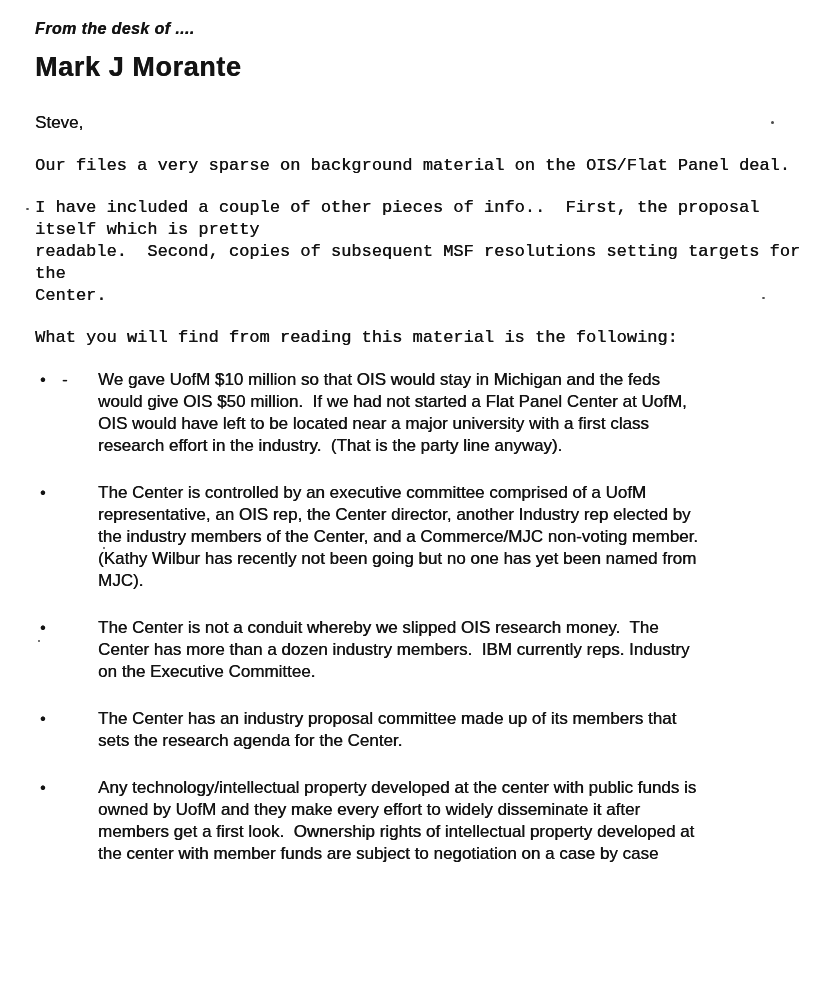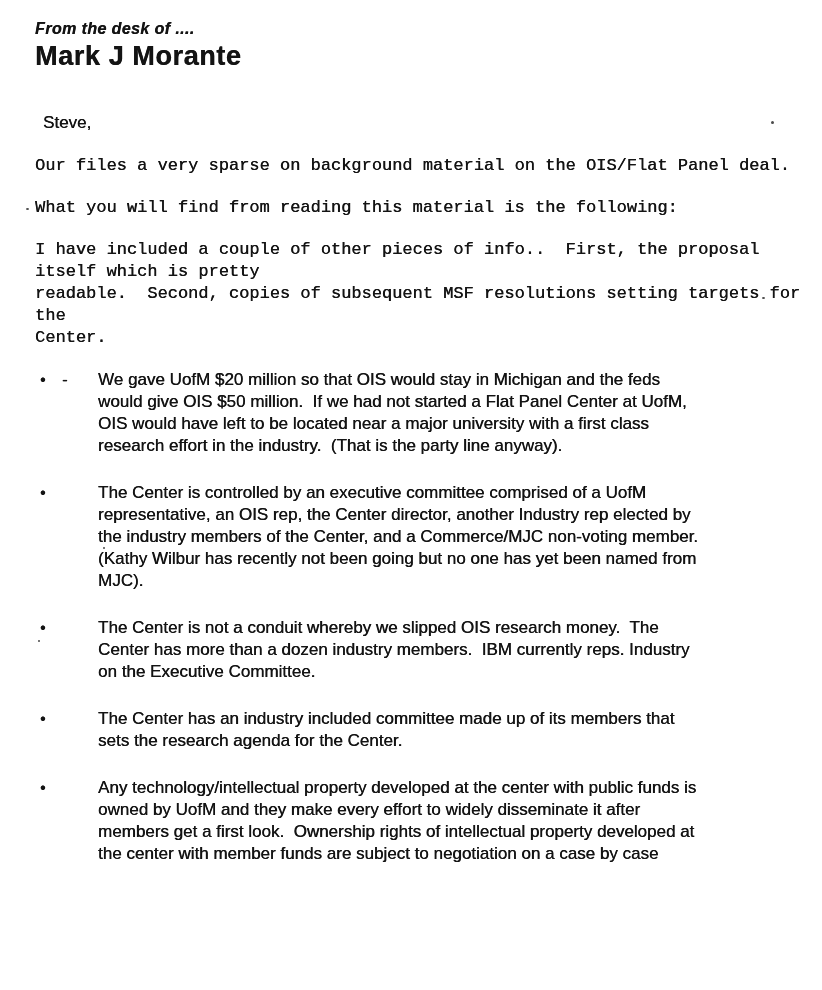--- a/index.html
+++ b/index.html
@@ -29,32 +29,32 @@
   .from-line {
     font-size: 16px;
     font-weight: bold;
     font-style: italic;
     letter-spacing: 0.4px;
   }
   .sender-name {
     font-size: 27px;
     font-weight: bold;
     letter-spacing: 0.6px;
-    margin-top: 3px;
+    margin-top: 14px;
   }
   .body-text {
     position: absolute;
     top: 112px;
     left: 35px;
     right: 18px;
     font-size: 17px;
     line-height: 22px;
   }
   .salutation {
-    margin: 0 0 21px 8px;
+    margin: 0 0 21px 0;
   }
   p.para {
     margin: 0 0 20px 0;
     white-space: pre-wrap;
     font-family: Liberation Mono, monospace;
   }
   ul.bullet-list {
     list-style: none;
     margin: 4px 0 0 0;
     padding: 0;
@@ -86,50 +86,50 @@
 
   <div class="memo-header">
     <div class="from-line ink">From the desk of ....</div>
     <div class="sender-name ink">Mark J Morante</div>
   </div>
 
   <div class="body-text ink">
     <p class="salutation">Steve,</p>
 
     <p class="para">Our files a very sparse on background material on the OIS/Flat Panel deal.</p>
-    <p class="para">What you will find from reading this material is the following:</p>
     <p class="para">I have included a couple of other pieces of info..  First, the proposal itself which is pretty
 readable.  Second, copies of subsequent MSF resolutions setting targets for the
 Center.</p>
+    <p class="para">What you will find from reading this material is the following:</p>
 
     <ul class="bullet-list">
       <li class="bullet">
         <span class="bullet-marker">• -</span>
-        <span class="bullet-text">We gave UofM $20 million so that OIS would stay in Michigan and the feds
+        <span class="bullet-text">We gave UofM $10 million so that OIS would stay in Michigan and the feds
 would give OIS $50 million.  If we had not started a Flat Panel Center at UofM,
 OIS would have left to be located near a major university with a first class
 research effort in the industry.  (That is the party line anyway).</span>
       </li>
       <li class="bullet">
         <span class="bullet-marker">•</span>
         <span class="bullet-text">The Center is controlled by an executive committee comprised of a UofM
 representative, an OIS rep, the Center director, another Industry rep elected by
 the industry members of the Center, and a Commerce/MJC non-voting member.
 (Kathy Wilbur has recently not been going but no one has yet been named from
 MJC).</span>
       </li>
       <li class="bullet">
         <span class="bullet-marker">•</span>
         <span class="bullet-text">The Center is not a conduit whereby we slipped OIS research money.  The
 Center has more than a dozen industry members.  IBM currently reps. Industry
 on the Executive Committee.</span>
       </li>
       <li class="bullet">
         <span class="bullet-marker">•</span>
-        <span class="bullet-text">The Center has an industry included committee made up of its members that
+        <span class="bullet-text">The Center has an industry proposal committee made up of its members that
 sets the research agenda for the Center.</span>
       </li>
       <li class="bullet">
         <span class="bullet-marker">•</span>
         <span class="bullet-text">Any technology/intellectual property developed at the center with public funds is
 owned by UofM and they make every effort to widely disseminate it after
 members get a first look.  Ownership rights of intellectual property developed at
 the center with member funds are subject to negotiation on a case by case
 basis,</span>
       </li>

